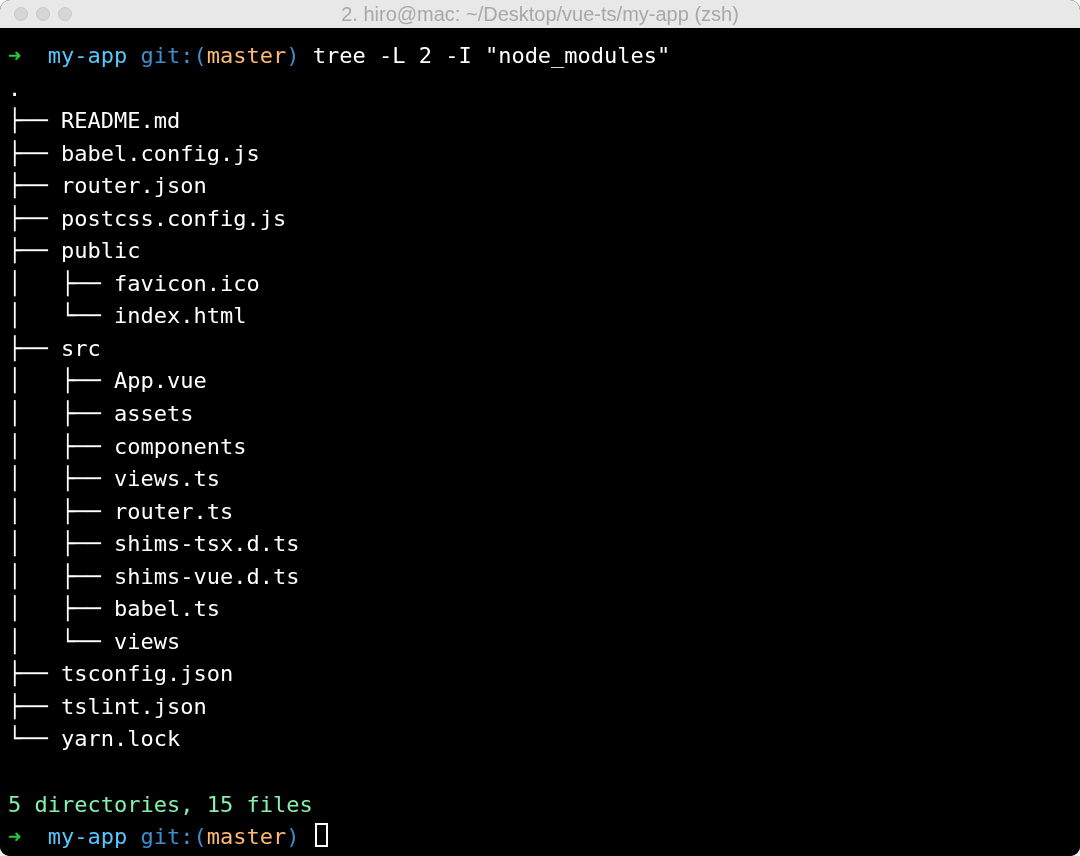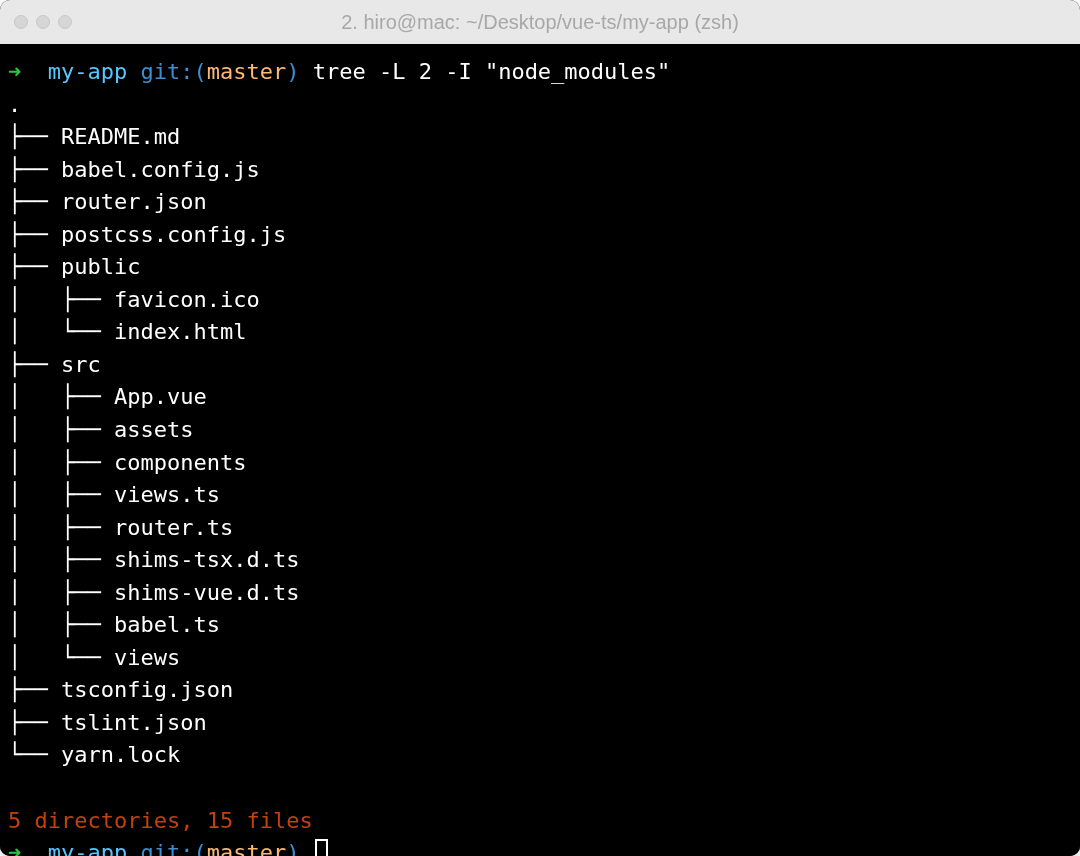--- a/index.html
+++ b/index.html
@@ -19,21 +19,21 @@
       width: 1080px;
       height: 856px;
       background: #000;
       border-radius: 10px;
       overflow: hidden;
       box-shadow: 0 2px 10px rgba(0,0,0,0.2);
       display: flex;
       flex-direction: column;
     }
     .titlebar {
-      height: 44px;
+      height: 28px;
       background: #e8e8e8;
       display: flex;
       align-items: center;
       padding: 0 14px;
       position: relative;
     }
     .traffic-lights {
       display: flex;
       gap: 8px;
       position: absolute;
@@ -82,21 +82,21 @@
     .prompt-branch {
       color: #fdba74;
     }
     .cmd {
       color: #fff;
     }
     .tree-line {
       color: #fff;
     }
     .summary {
-      color: #c2410c;
+      color: #86efac;
     }
     .cursor {
       display: inline-block;
       width: 13px;
       height: 24px;
       border: 2px solid #fff;
       vertical-align: text-bottom;
       margin-left: 2px;
       margin-bottom: 2px;
     }

